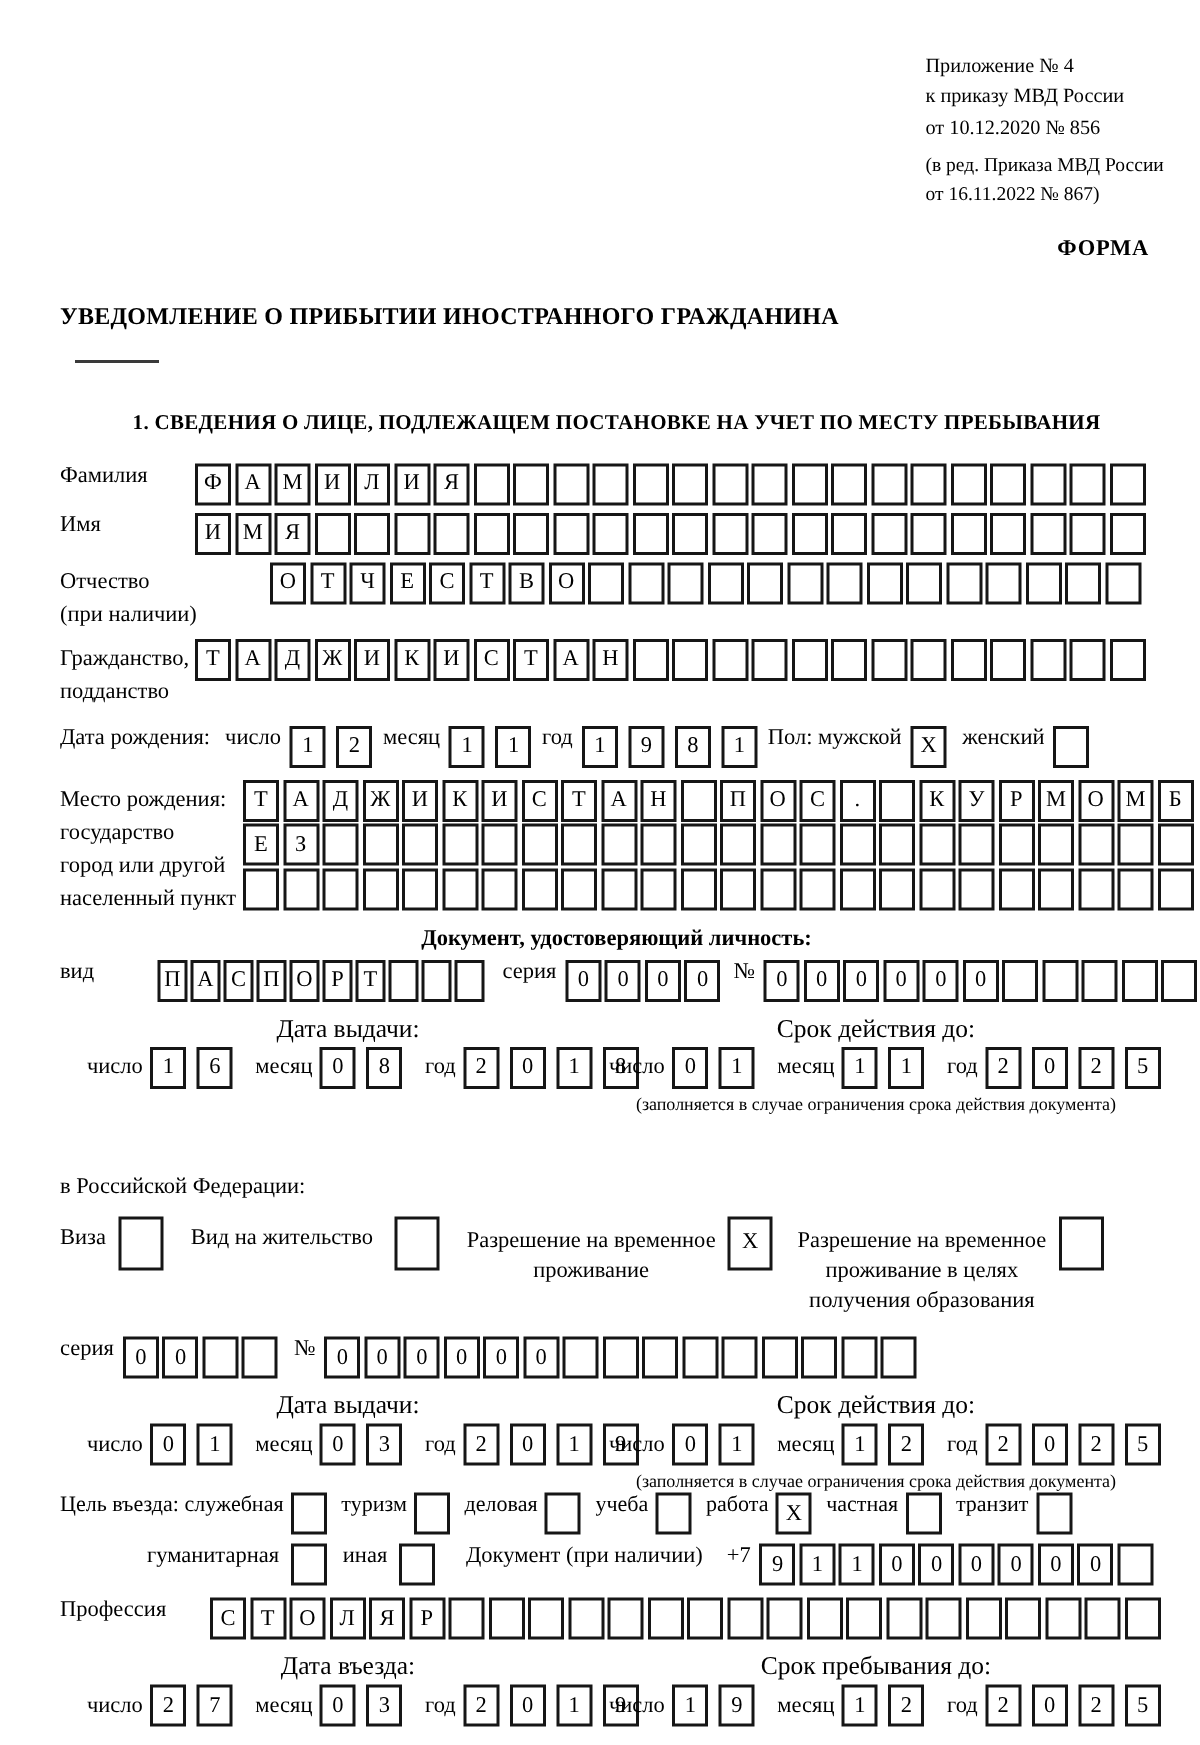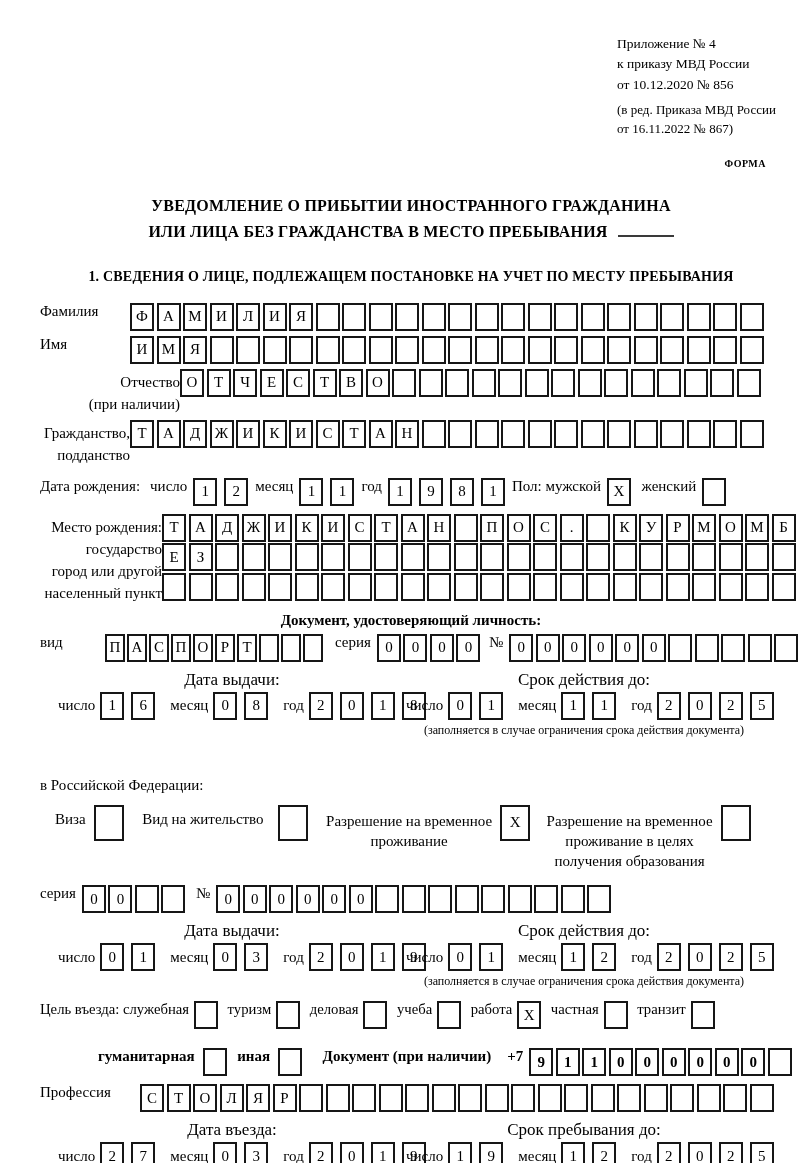--- a/index.html
+++ b/index.html
@@ -5,39 +5,39 @@
   html,body { margin:0; padding:0; background:#fff; }
   body { width:800px; min-height:1163px; color:#000;
          font-family:"Liberation Serif", serif; font-size:15px; }
   .page { box-sizing:border-box; width:800px; min-height:1163px;
           padding:34px 18px 28px 40px; }
 
   
   .appendix { margin-left:577px; font-size:13.5px; line-height:1.5; }
   .appendix .edition { margin-top:6px; font-size:13px; line-height:1.45; }
   .forma { text-align:right; padding-right:16px; margin-top:20px;
-           font-weight:bold; font-size:10px; letter-spacing:.5px; }
-
-  
-  .title { text-align:center; font-weight:bold; font-size:16px;
+           font-weight:bold; font-size:15px; letter-spacing:.5px; }
+
+  
+  .title { text-align:left; font-weight:bold; font-size:16px;
            margin-top:24px; line-height:1.6; letter-spacing:.2px; }
   .blank { display:inline-block; width:56px; height:13px;
            border-bottom:2.5px solid #3a3a3a; margin-left:10px; }
   .sec1 { text-align:center; font-weight:bold; font-size:14px;
           margin-top:24px; letter-spacing:.2px; white-space:nowrap; }
 
   
   .row { display:flex; align-items:flex-start; margin-top:5px; white-space:nowrap; }
   .row.top { align-items:flex-start; }
   .lbl { flex:0 0 auto; }
   .ml6 { margin-left:6px; } .ml8 { margin-left:8px; } .ml10 { margin-left:10px; }
   .mr6 { margin-right:6px; }
   .w90 { width:90px; } .w140 { width:140px; } .w122 { width:122px; }
   .w100 { width:100px; } .w65 { width:65px;font-family:Liberation Serif, serif; }
-  .label-col { flex:0 0 auto; line-height:22px; padding-top:2px;text-align:right; }
+  .label-col { flex:0 0 auto; line-height:22px; padding-top:2px; }
 
   
   .cells { display:inline-flex; flex:0 0 auto; }
   .cell { box-sizing:content-box; width:20px; height:24px; border:2px solid #161616;
           margin-right:2.5px; display:inline-flex; align-items:center;
           justify-content:center; font-size:15px; background:#fff; }
   .sm .cell { width:16px; margin-right:2px; }
   .dcell .cell { margin-right:7px; }
   .cb .cell { width:20px; height:24px; }
   .cb-lg .cell { width:26px; height:32px; }
@@ -53,29 +53,29 @@
   .date-col.right { width:356px; }
   .date-head { text-align:center; font-size:17px; }
   .date-line { display:flex; align-items:center; margin-top:2px; white-space:nowrap; }
   .date-line .lbl { margin-right:5px; }
   .date-line .cells { margin-right:8px; }
   .date-note { font-size:12px; margin-top:3px; text-align:center; white-space:nowrap; }
 
   .intro { margin-top:10px; line-height:1.7; }
 
   
-  .permits { margin-top:6px; align-items:flex-start;margin-left:15px; }
+  .permits { margin-top:6px; align-items:flex-start; }
   .permits .opt-lbl { padding-top:6px; }
   .opt-multi { text-align:center; line-height:1.35; padding-top:6px; }
   .permits .cells { margin:0 8px; }
 
   
   .purpose { font-size:14.7px; }
   .purpose .cells { margin:0 7px 0 5px; }
-  .phone-row { margin-top:19px;font-weight:bold; }
+  .phone-row { margin-top:6px; }
   .phone-row .indent { margin-left:58px; }
 </style>
 </head>
 <body>
 
 <div class="page">
 
   <div class="appendix">
     <div>Приложение № 4</div>
     <div>к приказу МВД России</div>
@@ -83,21 +83,21 @@
     <div class="edition">
       <div>(в ред. Приказа МВД России</div>
       <div>от 16.11.2022 № 867)</div>
     </div>
   </div>
 
   <div class="forma">ФОРМА</div>
 
   <div class="title">
     <span>УВЕДОМЛЕНИЕ О ПРИБЫТИИ ИНОСТРАННОГО ГРАЖДАНИНА</span><br>
-    <span>ИЛИ ЛИЦА БЕЗ ГРАЖДАНСТВА В МЕСТО ПРЕБЫВАНИЯ</span><span class="blank"></span>
+    <span class="blank"></span>
   </div>
 
   <div class="sec1">1. СВЕДЕНИЯ О ЛИЦЕ, ПОДЛЕЖАЩЕМ ПОСТАНОВКЕ НА УЧЕТ ПО МЕСТУ ПРЕБЫВАНИЯ</div>
 
   <div class="row" style="margin-top:18px;">
     <span class="lbl w90">Фамилия</span>
     <span class="cells">
         <span class="cell">Ф</span>
         <span class="cell">А</span>
         <span class="cell">М</span>
@@ -524,21 +524,21 @@
             <span class="cell">2</span>
             <span class="cell">0</span>
             <span class="cell">2</span>
             <span class="cell">5</span>
           </span>
       </div>
       <div class="date-note">(заполняется в случае ограничения срока действия документа)</div>
     </div>
   </div>
 
-  <div class="row purpose" style="margin-top:12px;">
+  <div class="row purpose" style="margin-top:0;">
     <span class="lbl">Цель въезда: служебная</span>
     <span class="cells cb">
         <span class="cell"></span>
       </span>
     <span class="lbl">туризм</span>
     <span class="cells cb">
         <span class="cell"></span>
       </span>
     <span class="lbl">деловая</span>
     <span class="cells cb">

